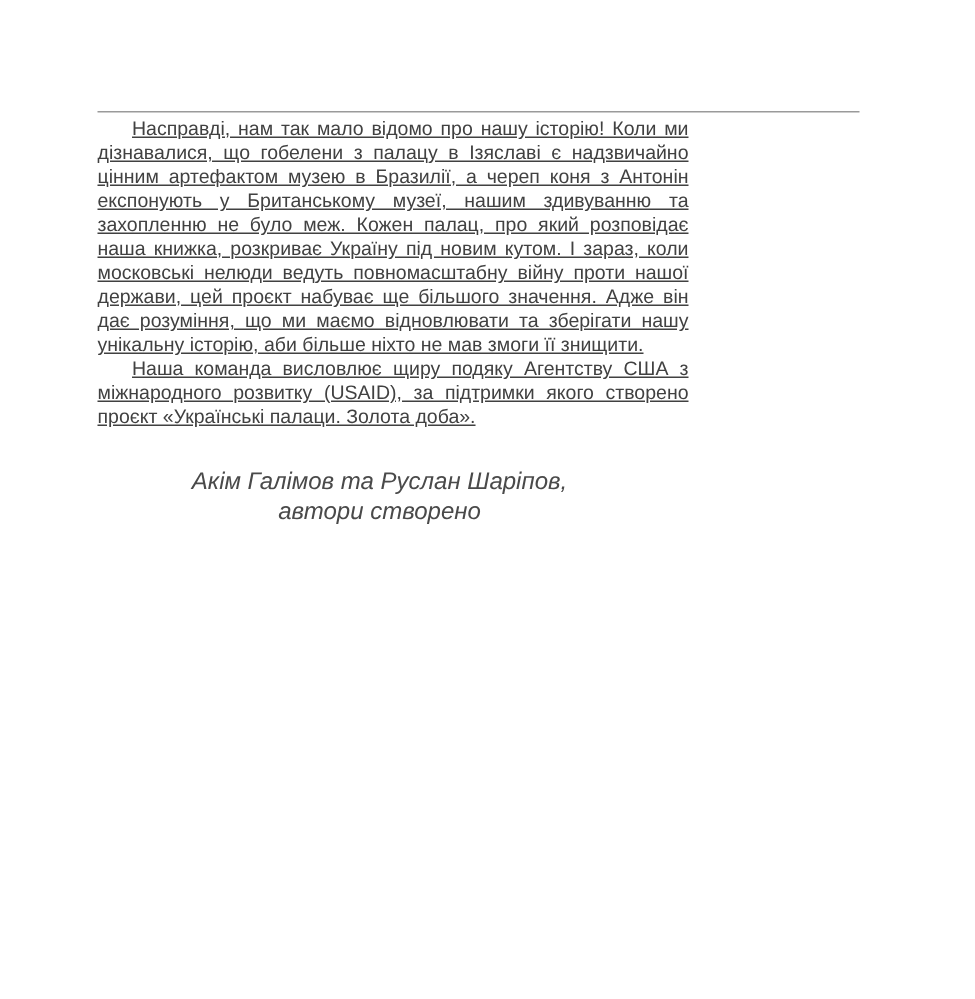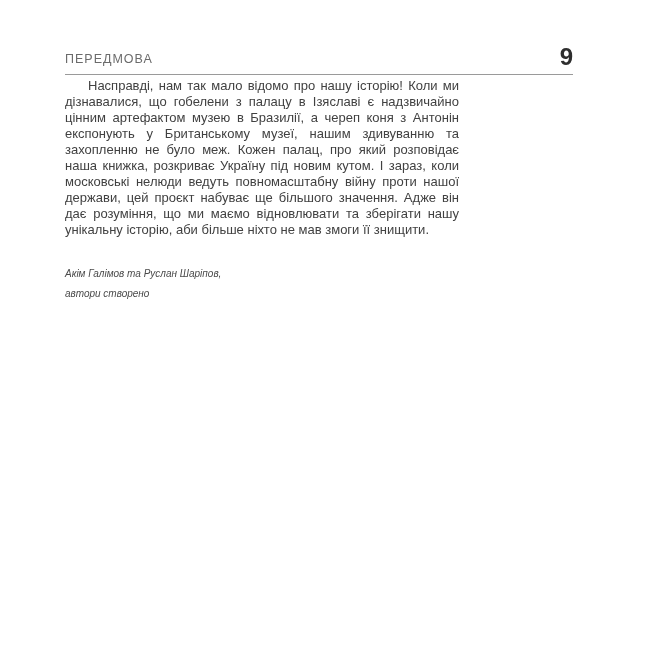--- a/index.html
+++ b/index.html
@@ -54,45 +54,43 @@
     color: #414141;
     text-align: justify;
     hyphens: auto;
     -webkit-hyphens: auto;
   }
   .para {
     margin: 0;
   }
   .para.indent {
     text-indent: 23px;
+    text-decoration: underline;
   }
   .signature {
     margin-top: 26px;
     padding-right: 18px;
-    text-align: left;
+    text-align: center;
     font-style: italic;
-    font-size: 10px;
+    font-size: 16px;
     line-height: 20px;
     color: #4a4a4a;
   }
 </style>
 </head>
 <body>
 
 <div class="page">
 
-  <header class="page-header">
-    <span class="header-title">ПЕРЕДМОВА</span>
-    <span class="page-number">9</span>
-  </header>
 
   <div class="header-rule"></div>
 
   <main class="body-text">
     <p class="para indent">Насправді, нам так мало відомо про нашу історію! Коли ми дізнавалися, що гобелени з палацу в Ізяславі є надзвичайно цінним артефактом музею в Бразилії, а череп коня з Антонін експонують у Британському музеї, нашим здивуванню та захопленню не було меж. Кожен палац, про який розповідає наша книжка, розкриває Україну під новим кутом. І зараз, коли московські нелюди ведуть повномасштабну війну проти нашої держави, цей проєкт набуває ще більшого значення. Адже він дає розуміння, що ми маємо відновлювати та зберігати нашу унікальну історію, аби більше ніхто не мав змоги її знищити.</p>
+    <p class="para indent">Наша команда висловлює щиру подяку Агентству США з міжнародного розвитку (USAID), за підтримки якого створено проєкт «Українські палаци. Золота доба».</p>
 
     <div class="signature">
       <div>Акім Галімов та Руслан Шаріпов,</div>
       <div>автори створено</div>
     </div>
   </main>
 
 </div>
 
 </body></html>

